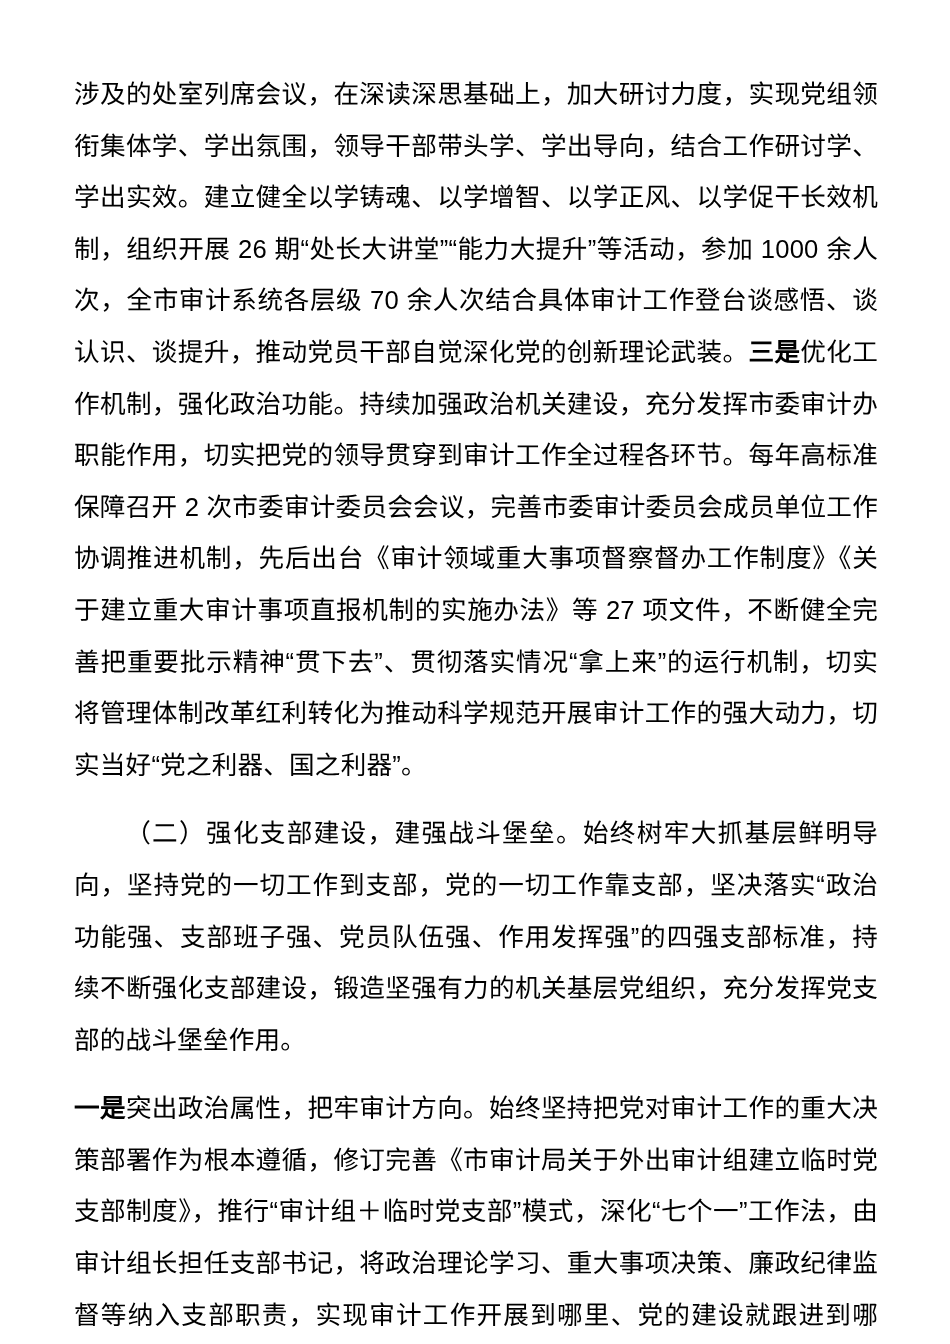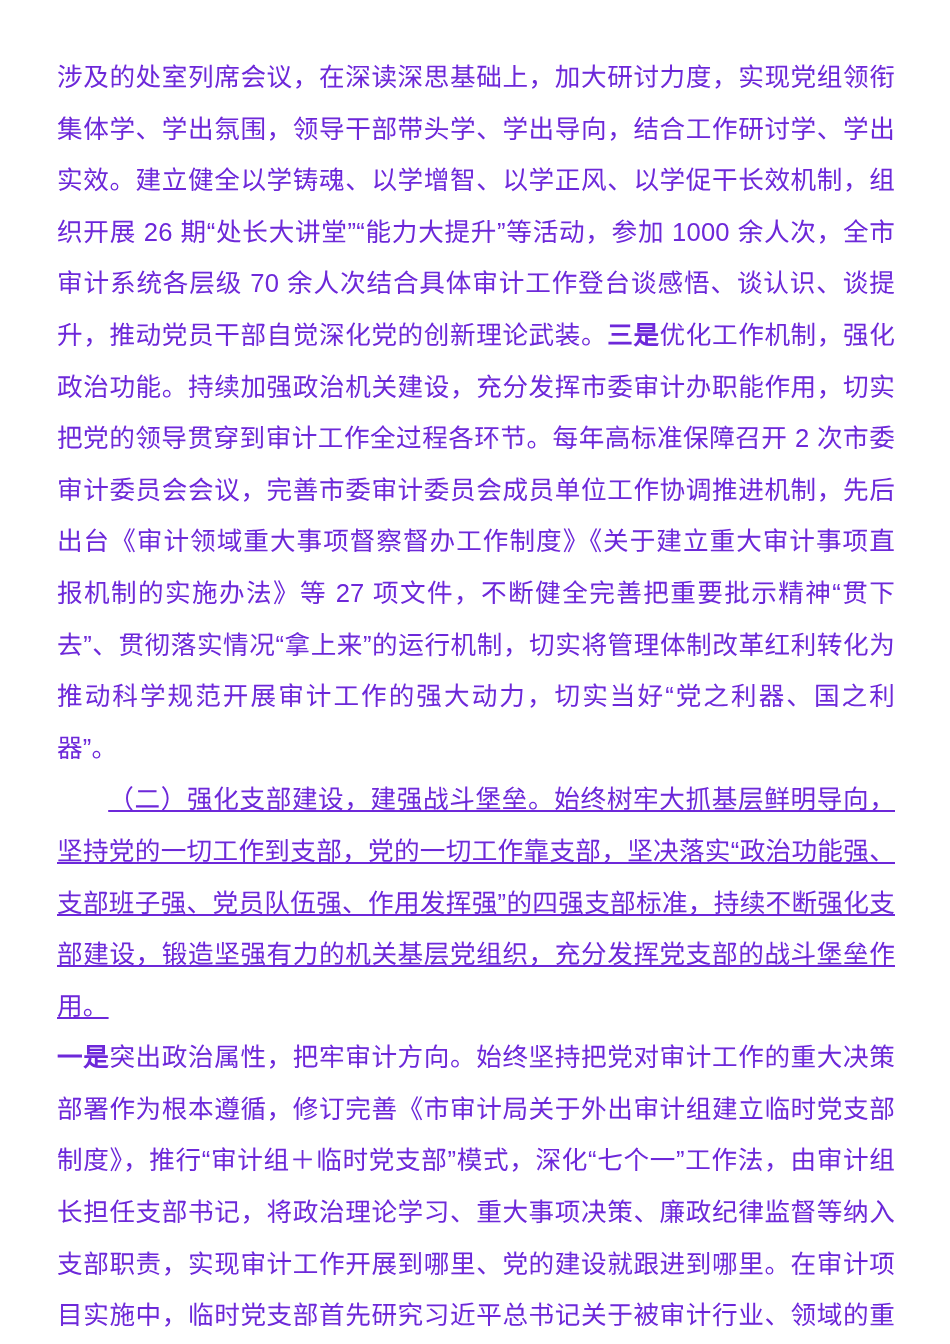--- a/index.html
+++ b/index.html
@@ -20,34 +20,33 @@
     overflow: hidden;
     box-sizing: border-box;
   }
   .doc-body {
     position: absolute;
     left: 57px;
     top: 52px;
     width: 838px;
   }
   .para {
-    margin: 0;
+    margin: 17px;
     font-size: 25.6px;
     line-height: 51.6px;
     text-align: justify;
     text-justify: inter-character;
     text-align-last: left;
     letter-spacing: 0.2px;
     word-break: break-all;
-    color: #6d28d9;
+    color: #000000;
     -webkit-font-smoothing: antialiased;
   }
   .para.indent {
     text-indent: 2em;
-    text-decoration: underline;
   }
   .para .b {
     font-weight: bold;
   }
 </style>
 </head>
 <body>
 
 <div class="page">
   <div class="doc-body" id="doc-body" style="color: rgb(5, 5, 5);">

